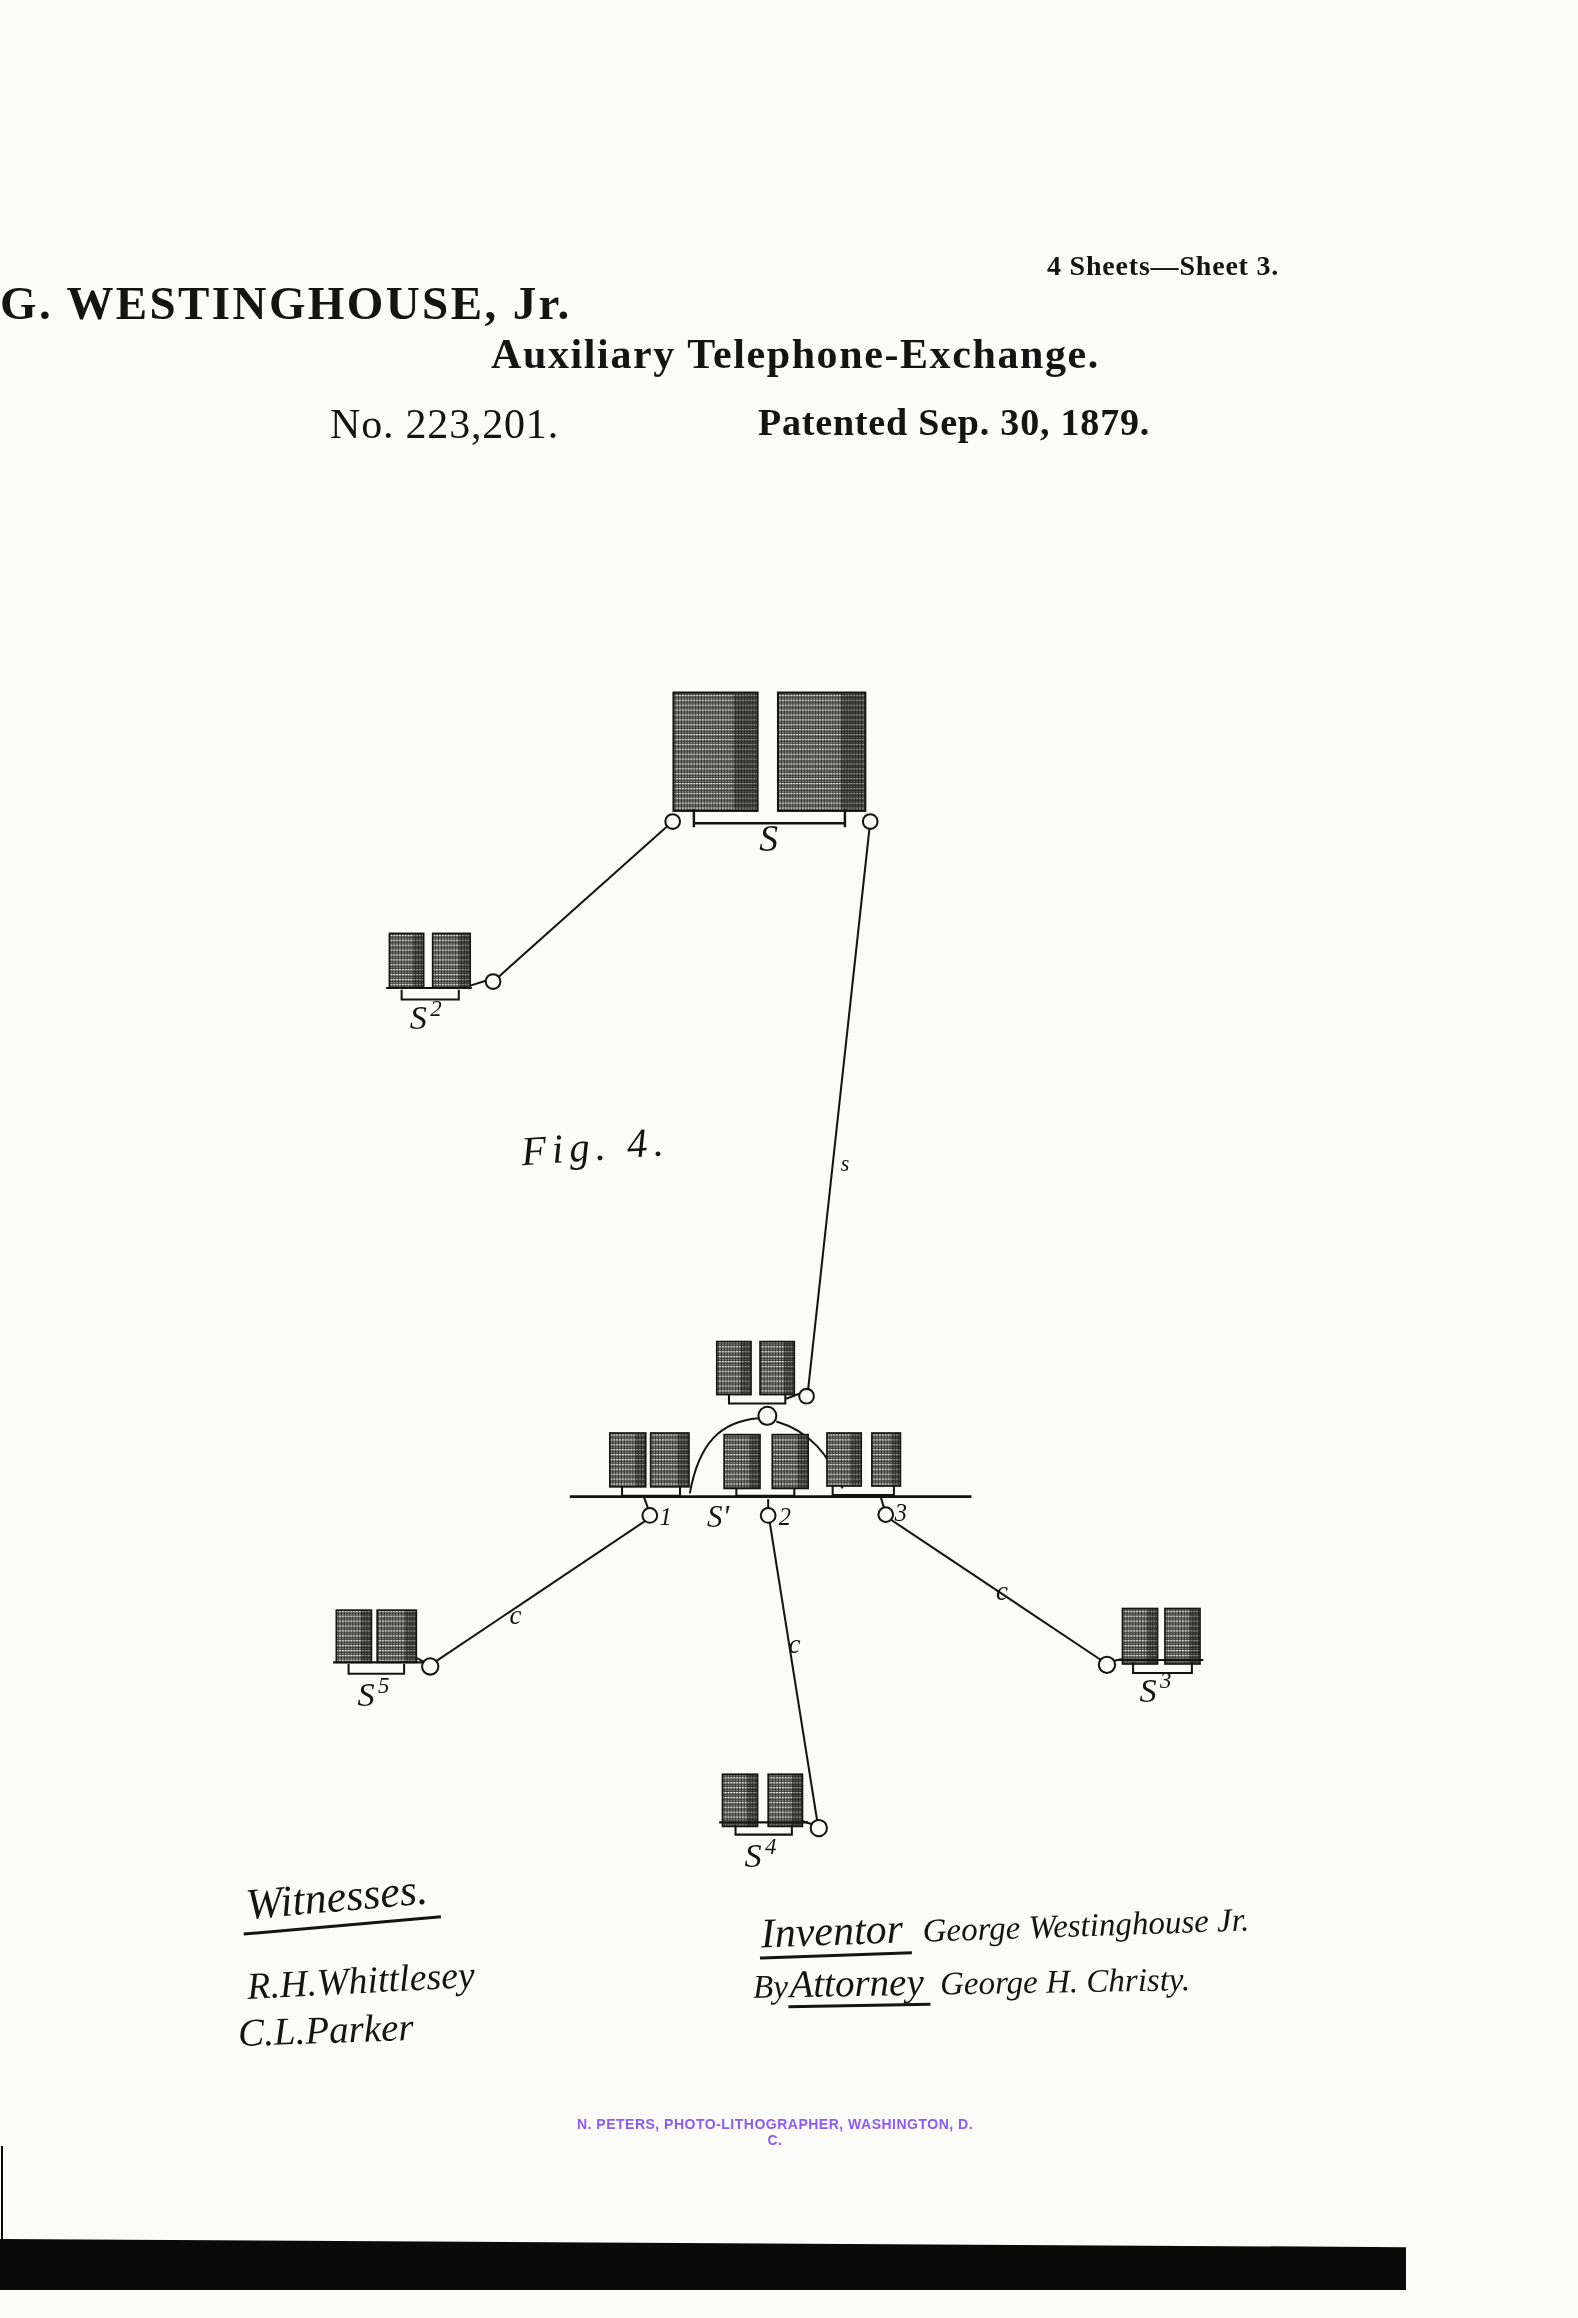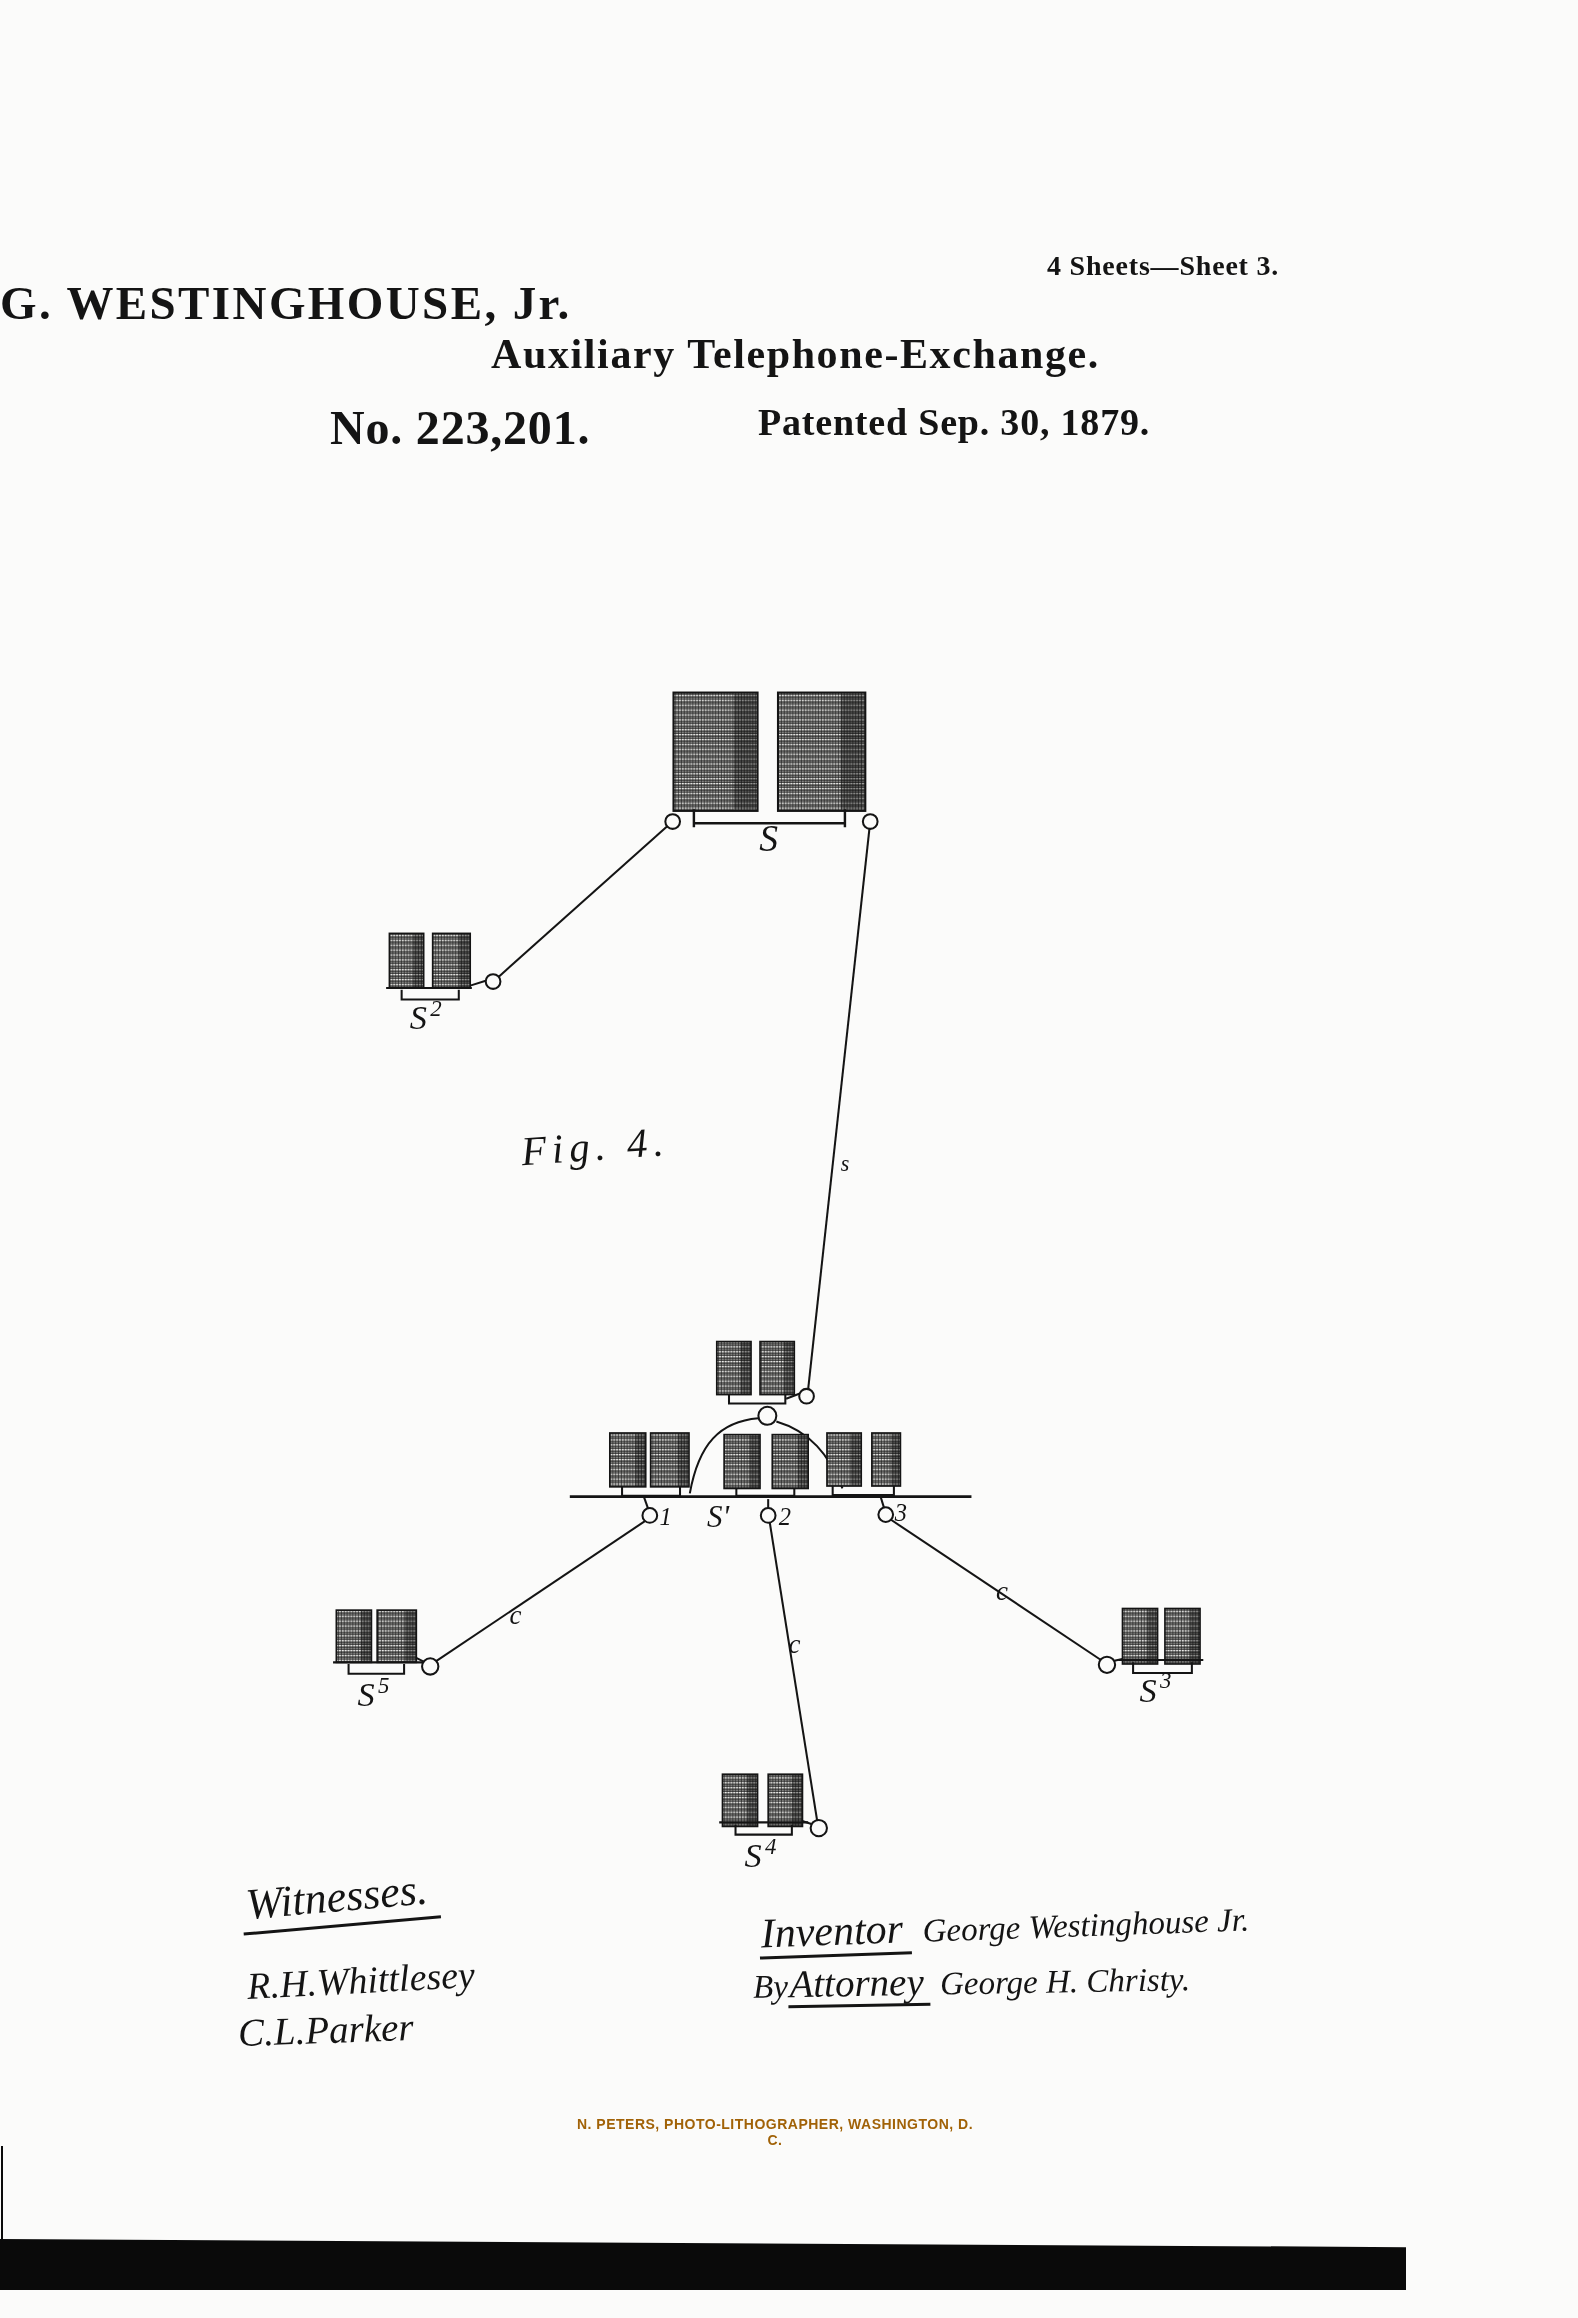--- a/index.html
+++ b/index.html
@@ -7,39 +7,39 @@
     width:1578px;height:2319px;position:relative;
     background:#fbfbfa;
     font-family:"Liberation Serif","DejaVu Serif",serif;
     color:#141414;overflow:hidden;
   }
   .abs{position:absolute;}
   
   .sheet-info{left:1047px;top:250px;font-size:28px;font-weight:bold;letter-spacing:0.8px;}
   .inv-name{left:0;top:276px;width:1551px;text-align:left;font-size:47px;font-weight:bold;letter-spacing:2.4px;}
   .inv-title{left:16px;top:330px;width:1559px;text-align:center;font-size:42px;font-weight:bold;letter-spacing:1.6px;}
-  .pat-no{left:330px;top:400px;font-size:48px;font-weight:bold;letter-spacing:0.8px;}
+  .pat-no{left:330px;top:400px;font-size:42px;font-weight:normal;letter-spacing:0.8px;}
   .pat-date{left:758px;top:400px;font-size:38px;font-weight:bold;letter-spacing:0.8px;}
   
   .fig-label{left:521px;top:1122px;font-size:41px;font-style:italic;letter-spacing:5.7px;transform:rotate(-4deg);}
   
   svg.diagram{position:absolute;left:0;top:0;}
   
   .sig{font-style:italic;white-space:nowrap;}
   .wit-head{left:241px;top:1871px;font-size:44px;transform:rotate(-5deg);border-bottom:3.3px solid #141414;padding:0 11.4px 1.6px 4.9px;}
   .wit-1{left:247px;top:1958px;font-size:38px;transform:rotate(-3deg);}
   .wit-2{left:238px;top:2007px;font-size:39px;transform:rotate(-2deg);}
   .inv-line{left:759px;top:1901px;font-size:33px;transform:rotate(-2deg);}
   .inv-line .uline{font-size:42px;border-bottom:3.3px solid #141414;padding:0 8.2px 0 1.6px;margin-right:11.4px;}
   .att-line{left:753px;top:1958px;font-size:33px;transform:rotate(-1deg);}
   .att-line .uline{font-size:39px;border-bottom:3.3px solid #141414;padding:0 6.5px 0 1.6px;margin-right:9.8px;}
   
   .litho{left:571px;top:2116px;width:408px;text-align:center;
     font-family:"Liberation Sans","DejaVu Sans",sans-serif;
-    font-size:14px;font-weight:bold;color:#a16207;letter-spacing:0.5px;}
+    font-size:14px;font-weight:bold;color:#8b5cf6;letter-spacing:0.5px;}
   
   .bottom-bar{left:0;top:2239px;width:1406px;height:51px;background:#0a0a0a;
     clip-path:polygon(0 0,100% 16%,100% 100%,0 100%);}
   .edge-line{left:0.8px;top:2146px;width:2.4px;height:96px;background:#0a0a0a;}
 </style>
 </head>
 <body>
 
 <div class="abs sheet-info">4 Sheets—Sheet 3.</div>
 <div class="abs inv-name">G. WESTINGHOUSE, Jr.</div>

